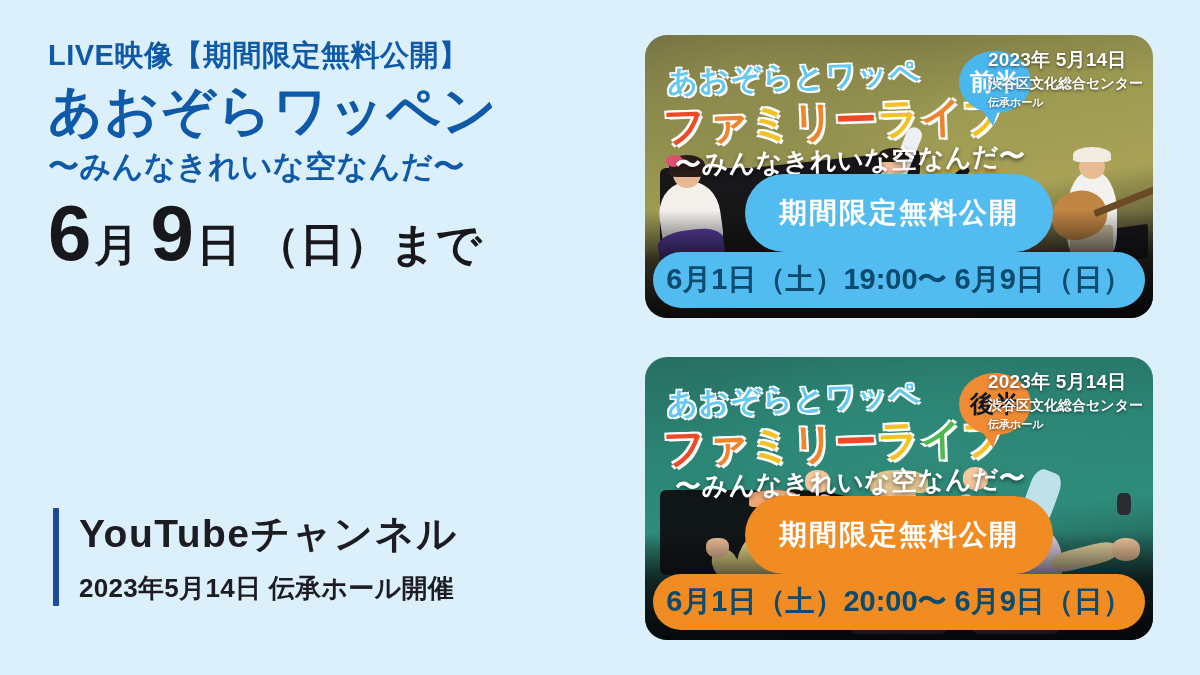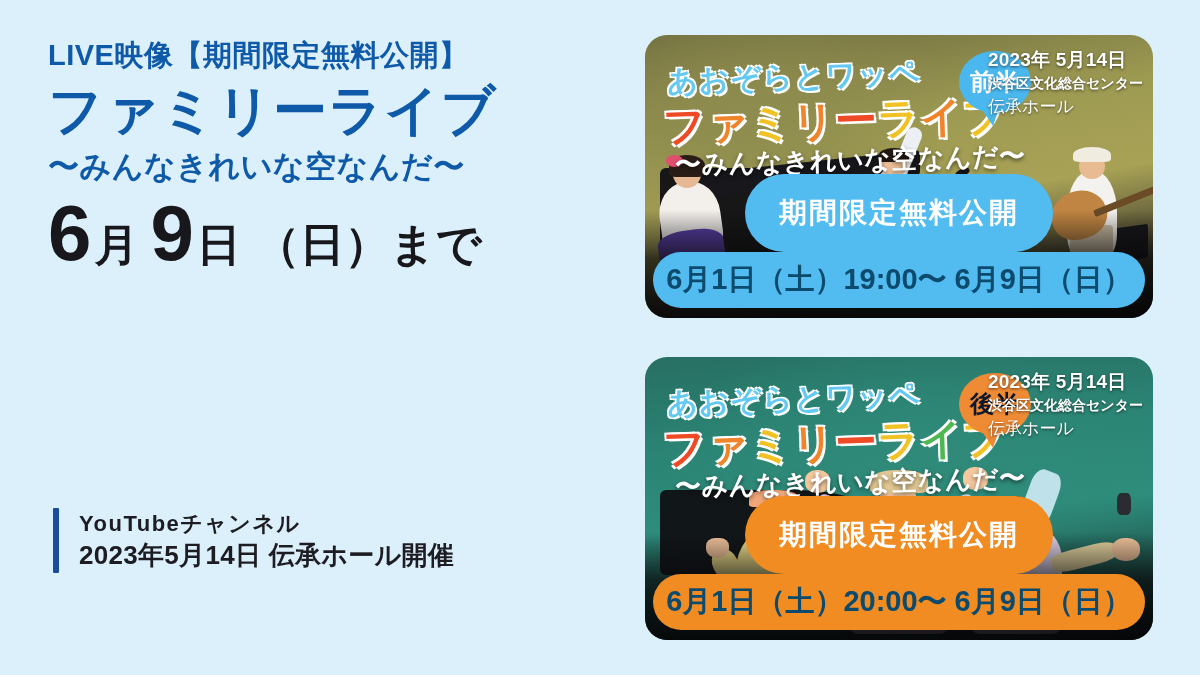--- a/index.html
+++ b/index.html
@@ -93,31 +93,31 @@
   .yt-bar {
     width: 6px;
     background: #1a4c9c;
     border-radius: 1px;
     margin-right: 20px;
     flex: 0 0 6px;
   }
   .yt-text { padding-top: 2px; }
   .yt-l1, .yt-l2 {
     color: #1c1c22;
-    font-size: 22px;
+    font-size: 39px;
     font-weight: 700;
     line-height: 1.25;
     letter-spacing: 1.5px;
     white-space: nowrap;
   }
   .yt-l3 {
     color: #1c1c22;
     font-size: 26px;
     font-weight: 600;
-    margin-top: 0;
+    margin-top: 12px;
     letter-spacing: 0.3px;
     white-space: nowrap;
   }
 
   
   .card {
     position: absolute;
     left: 645px;
     width: 508px;
     height: 283px;
@@ -276,21 +276,21 @@
   .venue {
     position: absolute;
     right: 10px; top: 12px;
     text-align: left;
     color: #ffffff;
     text-shadow: 0 1px 3px rgba(0,0,0,.6);
     white-space: nowrap;
   }
   .venue-date { font-size: 19px; font-weight: 700; letter-spacing: 0.2px; }
   .venue-name { font-size: 14px; font-weight: 700; margin-top: 2px; }
-  .venue-hall { font-size: 17px; font-weight: 400; margin-top: 2px; }
+  .venue-hall { font-size: 11px; font-weight: 700; margin-top: 2px; }
 
   
   .pill-free {
     position: absolute;
     left: 50%; transform: translateX(-50%);
     bottom: 66px;
     padding: 20px 34px;
     border-radius: 999px;
     font-size: 28px; font-weight: 700; color: #fff;
     letter-spacing: 2px;
@@ -313,21 +313,21 @@
 </head>
 <body>
 
 <div id="stage">
 
   <div class="left-col">
 
     <div class="eyebrow">LIVE映像【期間限定無料公開】</div>
 
     <div class="main-title">
-      <span class="ln1">ファミリーライブ</span>
+      <span class="ln1">あおぞらワッペン</span>
     </div>
 
     <div class="subtitle">〜みんなきれいな空なんだ〜</div>
 
 
     <div class="big-date">
       <span class="num">6</span>
       <span class="unit">月</span>
       <span class="num">9</span>
       <span class="unit">日</span>

